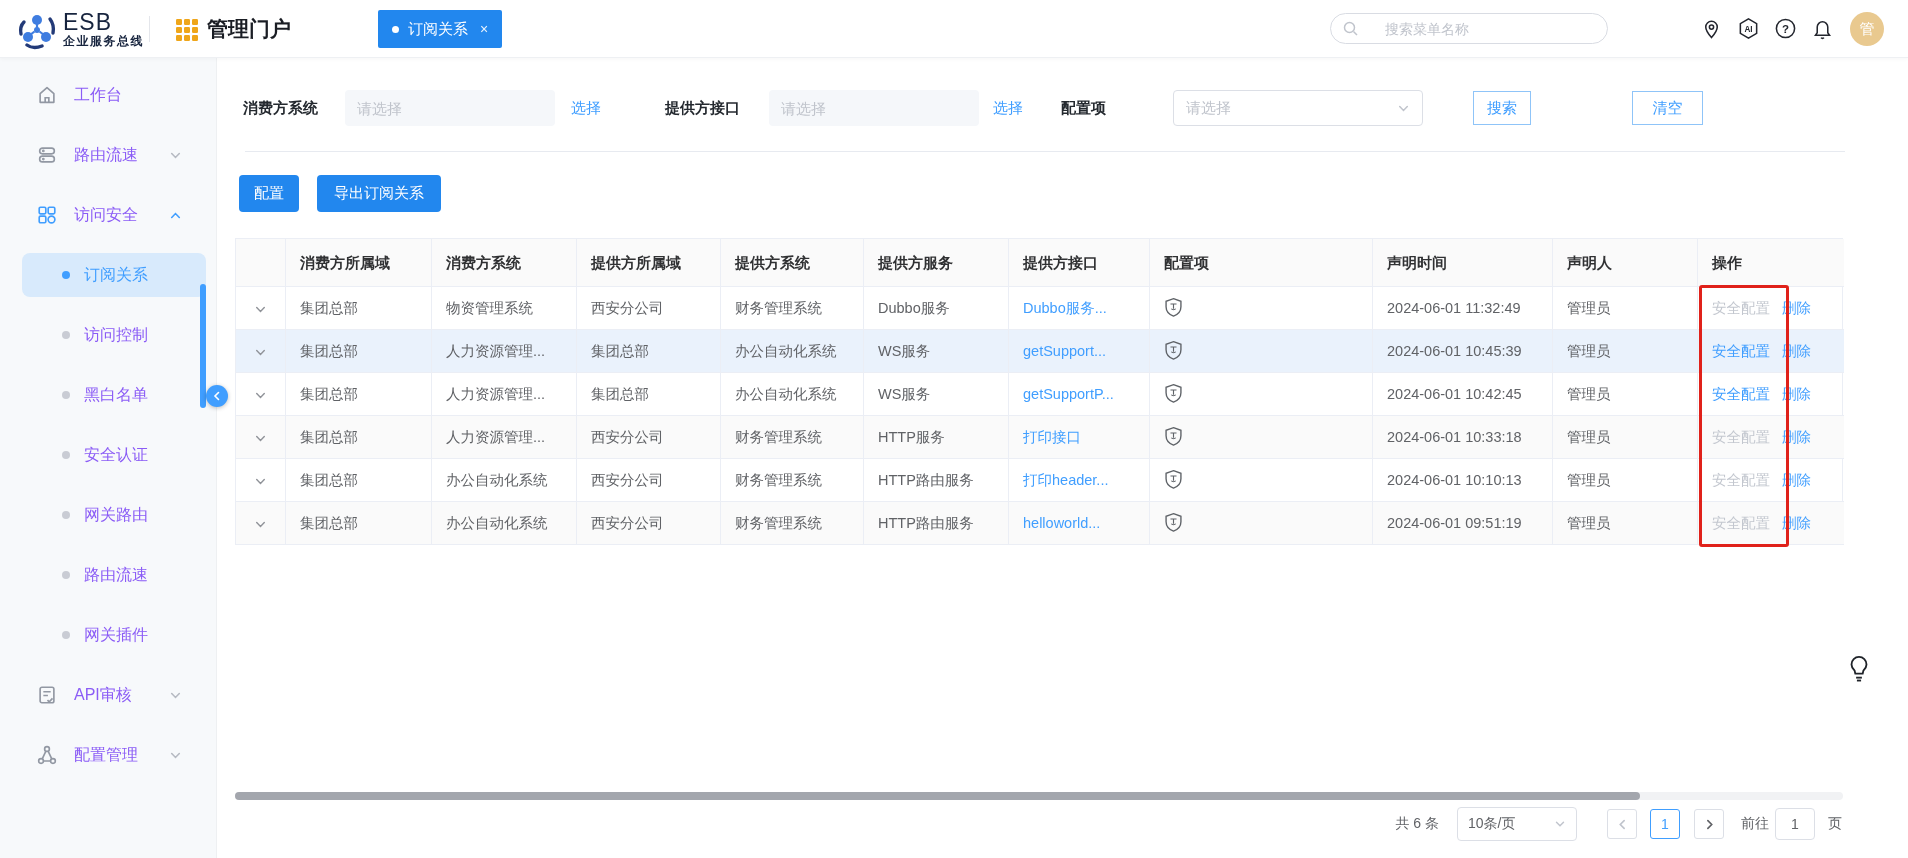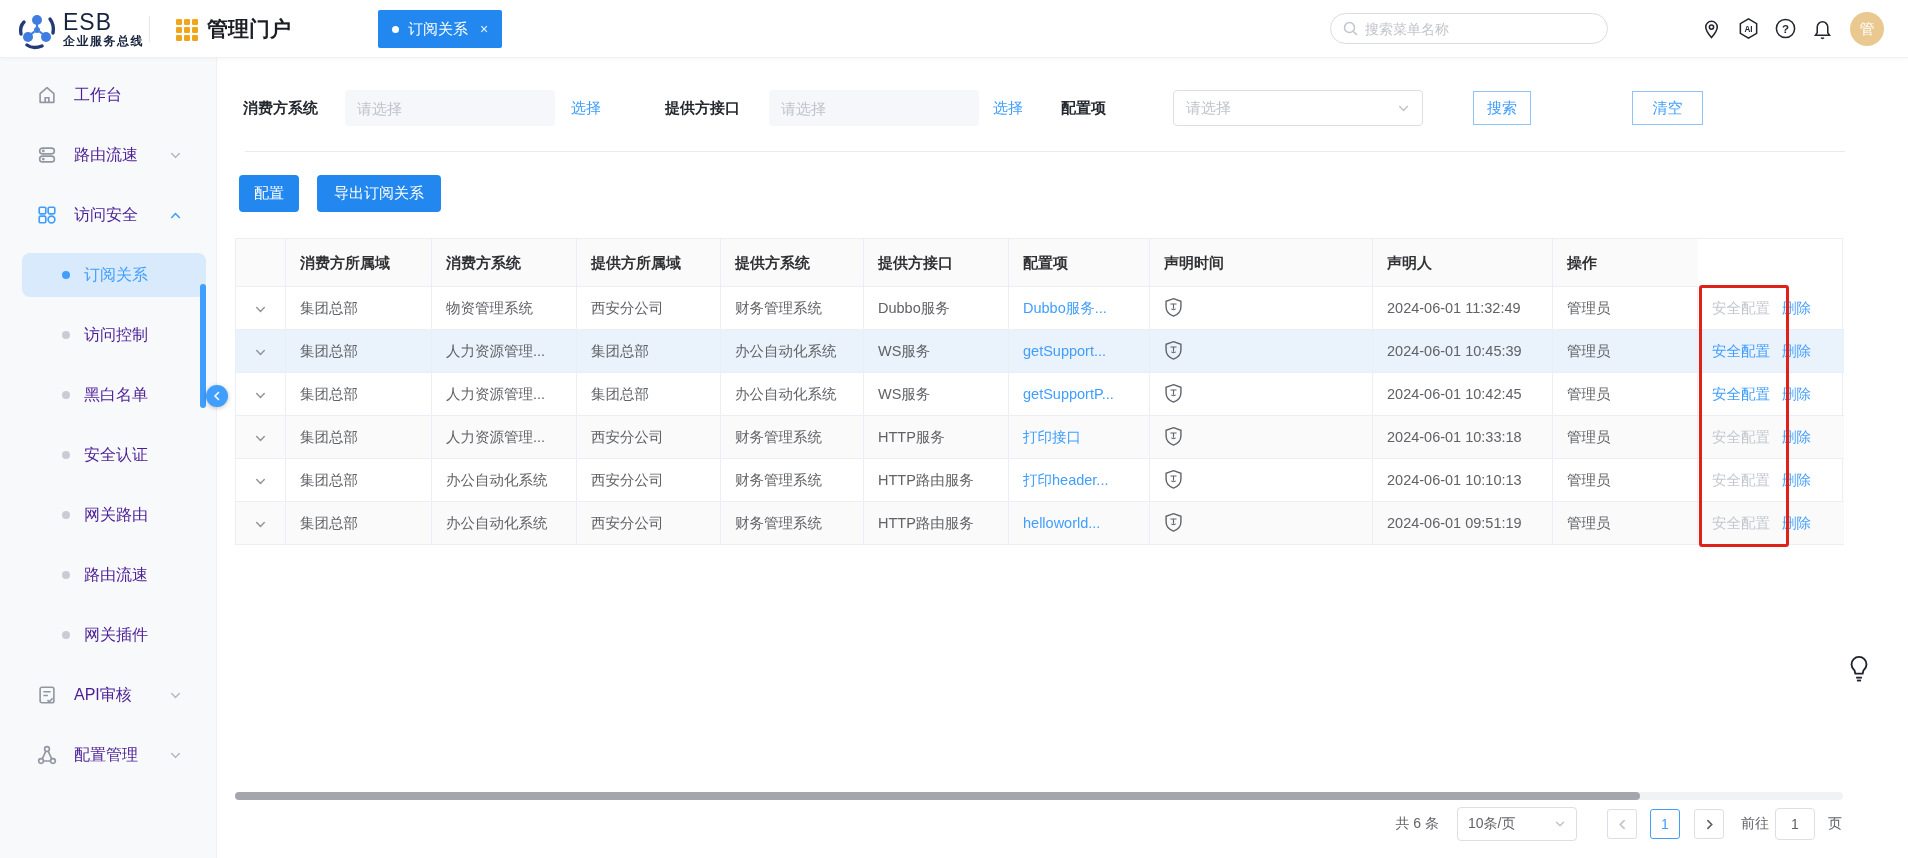--- a/index.html
+++ b/index.html
@@ -15,36 +15,36 @@
   .logo-sub { font-size:12px; font-weight:700; color:#17243e; letter-spacing:1.5px; line-height:14px; }
   .tb-divider { position:absolute; left:149px; top:16px; width:1px; height:26px; background:#e4e6eb; }
   .portal { position:absolute; left:174px; top:0; height:58px; display:flex; align-items:center; }
   .portal-name { margin-left:8px; font-size:21px; font-weight:700; color:#1a1d24; }
   .tab { position:absolute; left:378px; top:10px; height:38px; padding:0 14px; background:#2287ee;
     border-radius:2px; display:flex; align-items:center; color:#fff; cursor:pointer; }
   .tab-dot { width:7px; height:7px; border-radius:50%; background:#fff; margin-right:9px; }
   .tab-label { font-size:15px; }
   .tab-close { margin-left:12px; font-size:14px; opacity:.9; }
   .search { position:absolute; left:1330px; top:13px; width:278px; height:31px; border:1px solid #d9dce3;
-    border-radius:16px; display:flex; align-items:center; padding:0 12px; }
+    border-radius:16px; display:flex; align-items:center; padding:0 12px;gap:20px; }
   .search input { border:none; outline:none; flex:1; font-size:14px; color:#606266; background:transparent;
     margin-left:7px; font-family:inherit; }
   .search input::placeholder { color:#c0c4cc; }
   .tb-icons { position:absolute; left:1700px; top:17px; display:flex; align-items:flex-start; gap:14px; }
   .tb-icons svg { display:block; cursor:pointer; }
   .avatar { position:absolute; left:1850px; top:12px; width:34px; height:34px; border-radius:50%;
     background:#e9c98f; color:#fff; font-size:15px; display:flex; align-items:center; justify-content:center; cursor:pointer; }
 
   
   .sidebar { position:absolute; left:0; top:58px; width:217px; height:800px; background:#f7f9fb;
     border-right:1px solid #eef0f2; }
   .side-menu { padding-top:15px; display:flex; flex-direction:column; }
   .srow { position:relative; height:44px; margin-bottom:16px; display:flex; align-items:center;
     padding-left:36px; cursor:pointer; }
-  .srow .slabel { margin-left:16px; font-size:16px; color:#4c1d95; }
+  .srow .slabel { margin-left:16px; font-size:16px; color:#8b5cf6; }
   .srow.sub { padding-left:62px; }
   .srow.sub .slabel { margin-left:14px; }
   .srow.sub.selected { margin-left:22px; margin-right:10px; padding-left:40px; background:#d8eafc; border-radius:8px; }
   .srow.sub.selected .slabel { color:#409eff; }
   .dot { width:8px; height:8px; border-radius:50%; background:#c9ccd4; flex:0 0 auto; }
   .dot.bdot { background:#409eff; }
   .chev { position:absolute; right:34px; top:16px; }
   .side-thumb { position:absolute; left:200px; top:226px; width:6px; height:124px; border-radius:3px; background:#409eff; }
   .collapse-btn { position:absolute; left:206px; top:385px; width:22px; height:22px; border-radius:50%;
     background:#409eff; z-index:30; display:flex; align-items:center; justify-content:center;
@@ -297,20 +297,21 @@
   <button class="btn-primary" style="left:22px;width:60px">配置</button>
   <button class="btn-primary" style="left:100px;width:124px">导出订阅关系</button>
 
   <div class="tbl">
     <div class="trow thead" id="thead">
         <div class="tcell cell-center"></div>
         <div class="tcell">消费方所属域</div>
         <div class="tcell">消费方系统</div>
         <div class="tcell">提供方所属域</div>
         <div class="tcell">提供方系统</div>
+        <div class="tcell">提供方服务</div>
         <div class="tcell">提供方接口</div>
         <div class="tcell">配置项</div>
         <div class="tcell">声明时间</div>
         <div class="tcell">声明人</div>
         <div class="tcell">操作</div>
       </div>
     <div id="tbody">
         <div class="trow">
           <div class="tcell cell-center"><svg width="13" height="13" viewBox="0 0 12 12" style="vertical-align:middle">
               <path d="M2.5 4.2 L6 7.8 L9.5 4.2" fill="none" stroke="#909399" stroke-width="1.3" stroke-linecap="round"></path>

